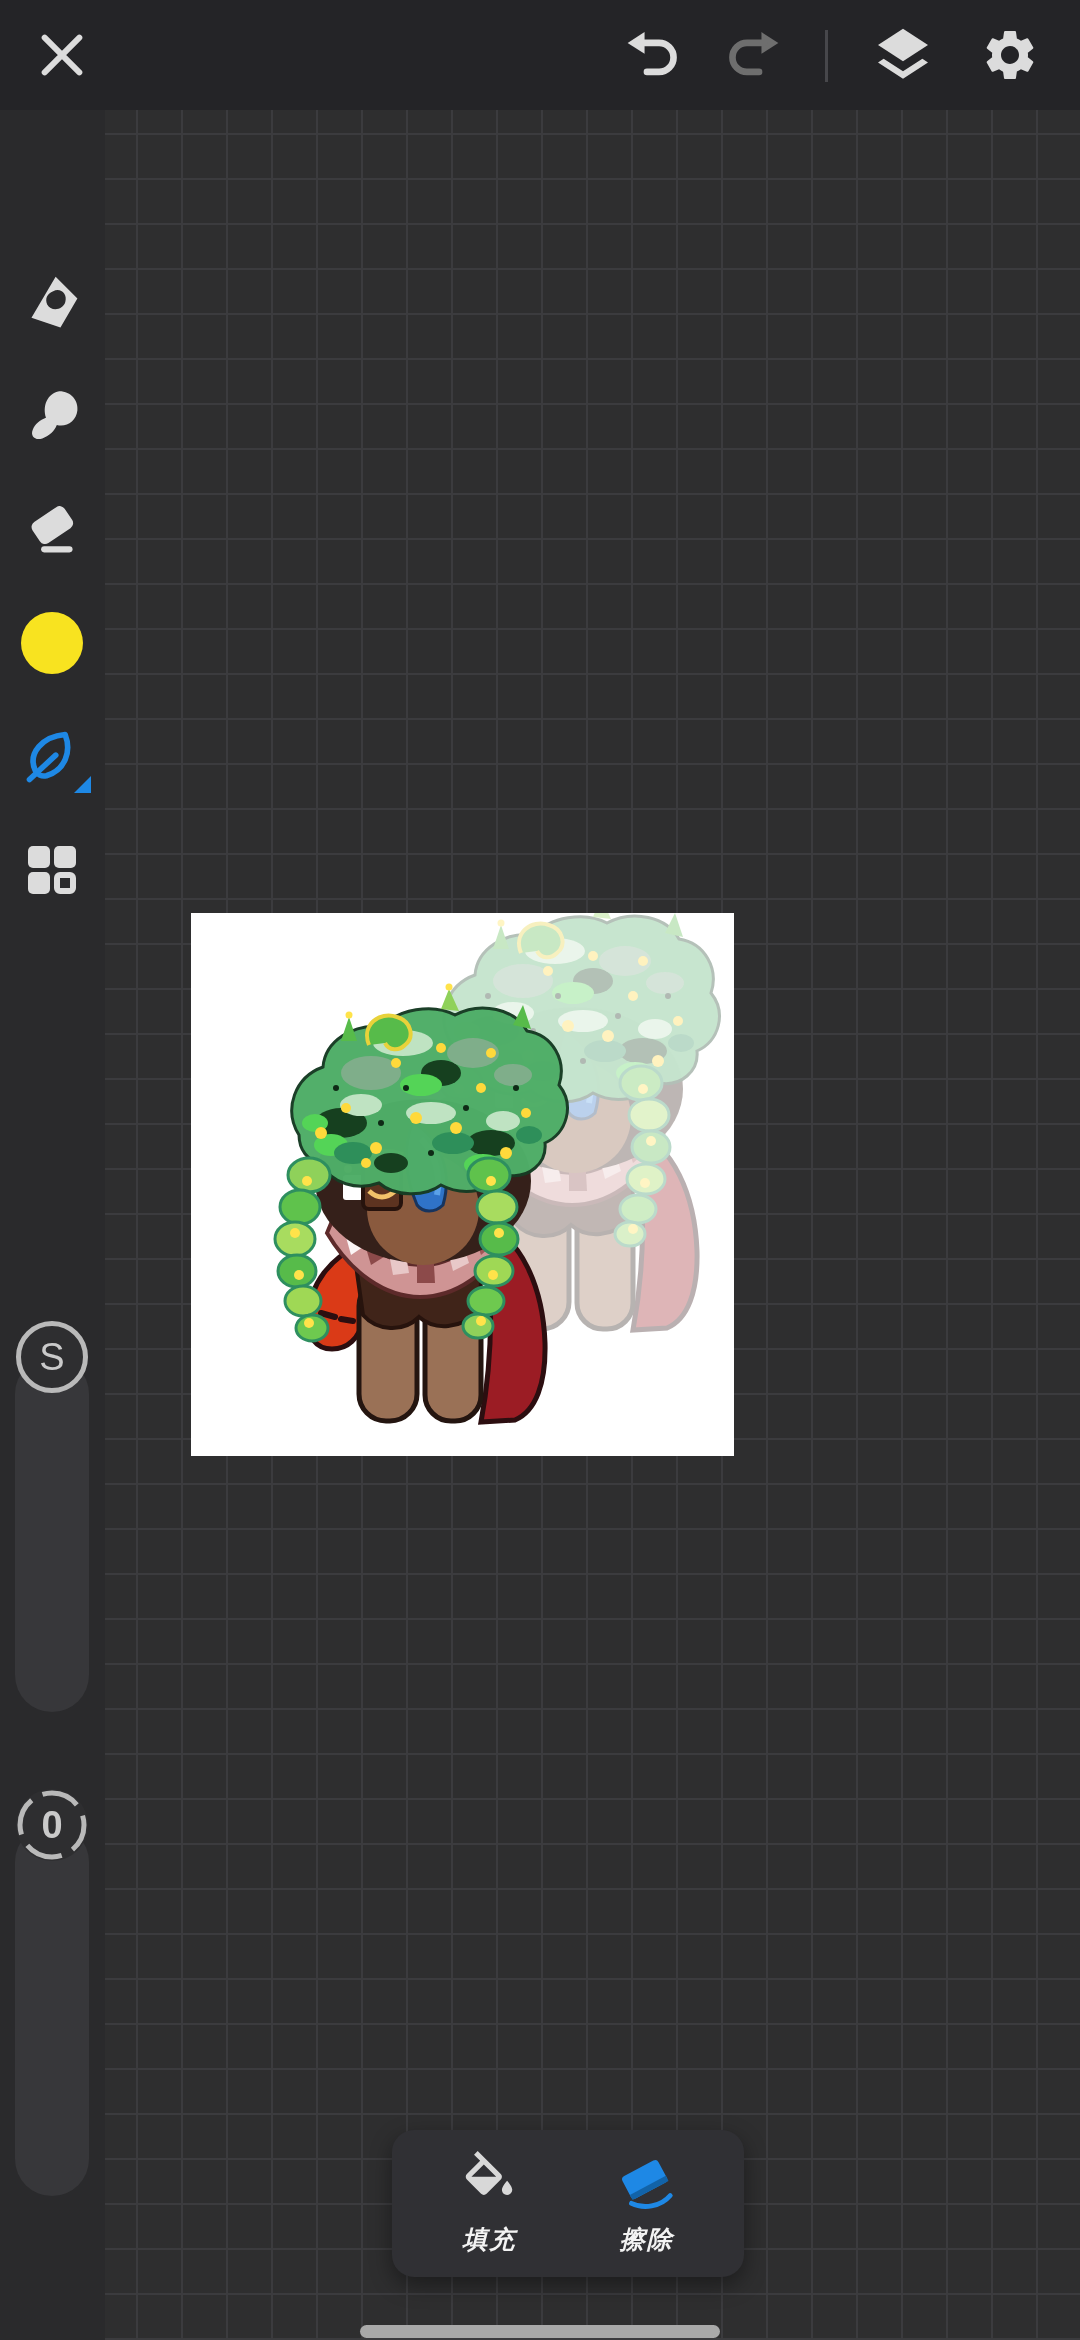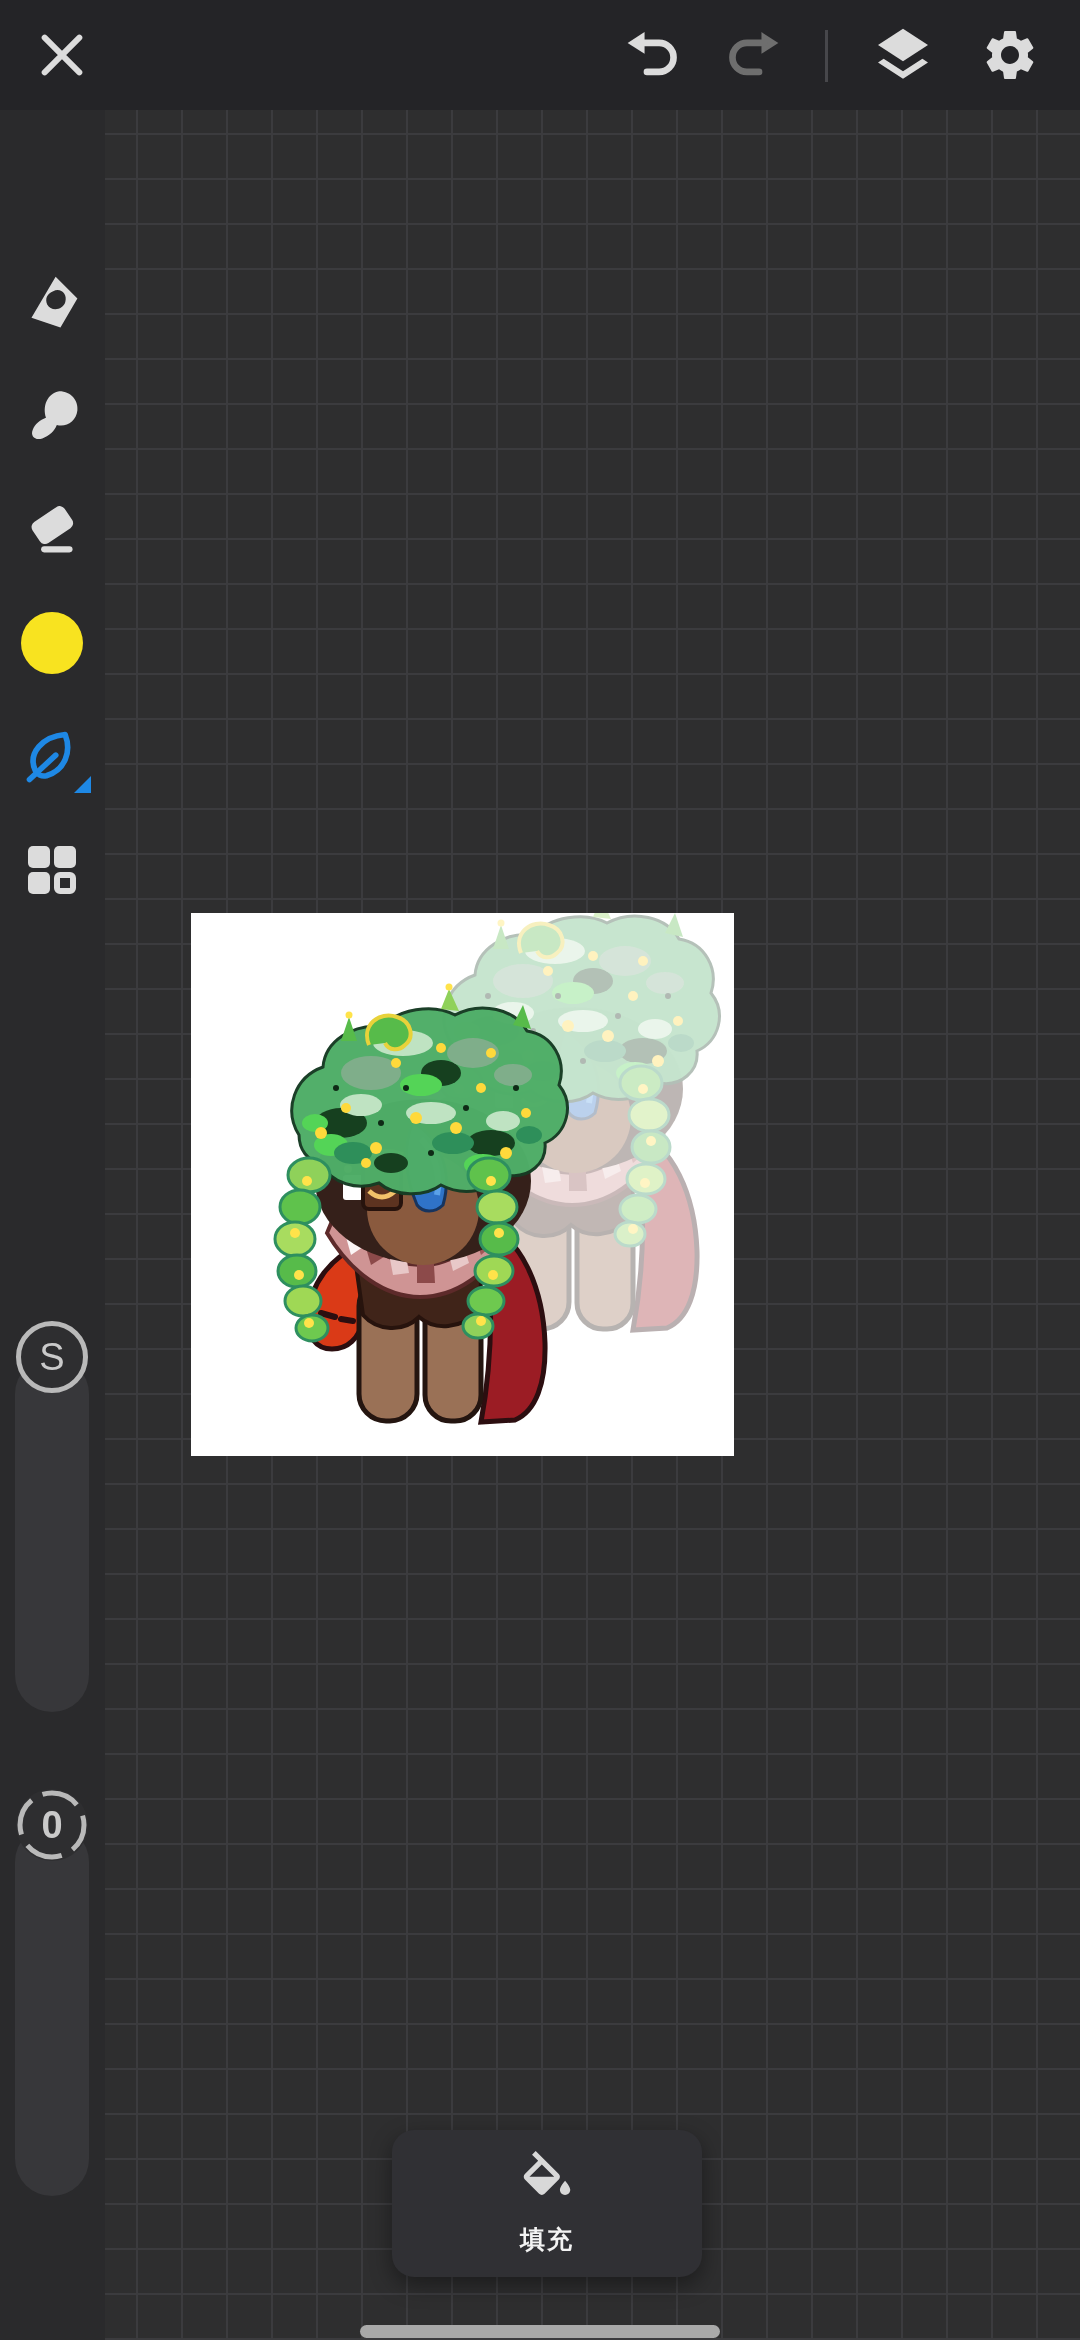--- a/index.html
+++ b/index.html
@@ -37,24 +37,24 @@
   .sl-track{position:absolute;left:15px;width:74px;background:#37373a;border-radius:37px;cursor:pointer;}
   .sl-knob{position:absolute;left:16px;width:72px;height:72px;border-radius:50%;
     background:#2e2e30;display:flex;align-items:center;justify-content:center;cursor:pointer;z-index:2;}
   .sl-knob.solid{border:5px solid #b9b9b9;width:62px;height:62px;}
   .sl-knob span{color:#cacaca;font-size:38px;line-height:1;}
   .sl-knob .ring{position:absolute;left:0;top:0;}
   
   .artwork{position:absolute;left:191px;top:913px;width:543px;height:543px;background:var(--canvas-paper,#fff);z-index:5;cursor:crosshair;}
   .artwork svg{display:block;width:543px;height:543px;}
   
-  .bottom-panel{position:absolute;left:392px;top:2130px;width:310px;height:147px;
+  .bottom-panel{position:absolute;left:392px;top:2130px;width:352px;height:147px;
     background:var(--panel-bg,#303034);border-radius:22px;z-index:40;
     display:flex;align-items:center;justify-content:space-evenly;
-    box-shadow:0 8px 22px rgba(0,0,0,.4);}
+    box-shadow:0 8px 22px rgba(0,0,0,.4);font-style:italic;}
   .bp-btn{display:flex;flex-direction:column;align-items:center;gap:10px;cursor:pointer;width:120px;}
   .bp-btn .lbl{color:#f3f3f3;font-size:25px;font-weight:bold;letter-spacing:2px;}
   .blue-fill{fill:var(--accent-blue,#1e88e5);}
   .blue-stroke{stroke:var(--accent-blue,#1e88e5);}
   
   .home-indicator{position:absolute;left:360px;top:2325px;width:360px;height:13px;border-radius:7px;
     background:var(--home-indicator,#a9a9a9);z-index:50;cursor:grab;}
   .leaf-icon path{stroke:var(--accent-blue,#1e88e5);}
 </style>
 </head>
@@ -268,15 +268,25 @@
   </div>
 </div>
 
 <div class="bottom-panel">
   <div class="bp-btn">
     <svg width="62" height="62" viewBox="0 0 24 24">
       <path fill="#d8d8d8" d="M16.56 8.94 L7.62 0 L6.21 1.41 l2.38 2.38 L3.44 8.94 c-0.59 0.59 -0.59 1.54 0 2.12 l5.5 5.5 c0.29 0.29 0.68 0.44 1.06 0.44 s0.77 -0.15 1.06 -0.44 l5.5 -5.5 c0.59 -0.58 0.59 -1.53 0 -2.12 z M5.21 10 L10 5.21 L14.79 10 H5.21 z M19 11.5 c0 0 -2 2.17 -2 3.5 c0 1.1 0.9 2 2 2 s2 -0.9 2 -2 c0 -1.33 -2 -3.5 -2 -3.5 z"></path>
     </svg>
     <span class="lbl">填充</span>
   </div>
+  <div class="bp-btn">
+    <svg width="62" height="62" viewBox="0 0 64 64">
+      <g transform="rotate(-28 30 28)">
+        <rect x="8" y="16" width="42" height="26" rx="4" class="blue-fill"></rect>
+        <rect x="8" y="36" width="42" height="6" fill="#1263a8"></rect>
+      </g>
+      <path d="M16 54 C28 60 46 58 56 46" fill="none" class="blue-stroke" stroke-width="5" stroke-linecap="round"></path>
+    </svg>
+    <span class="lbl">擦除</span>
+  </div>
 </div>
 
 <div class="home-indicator"></div>
 
 </body></html>

